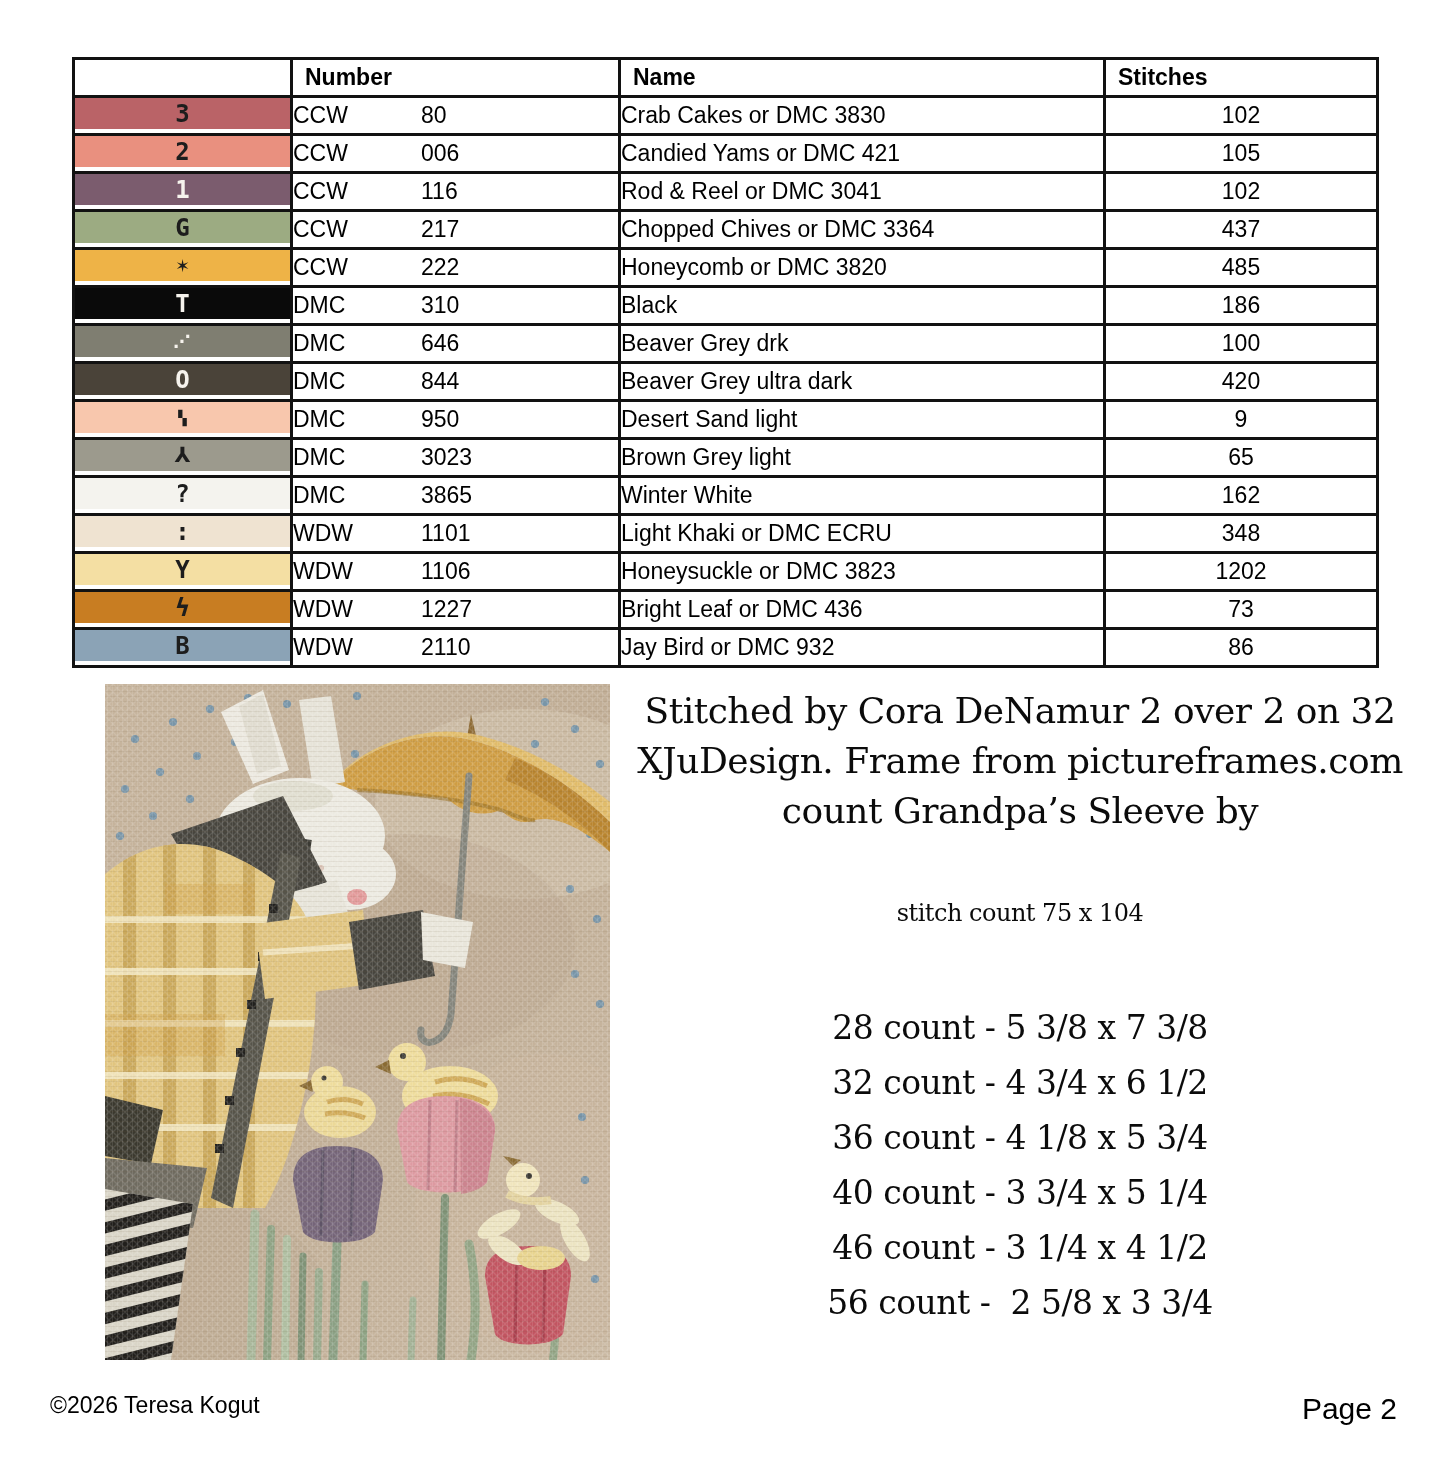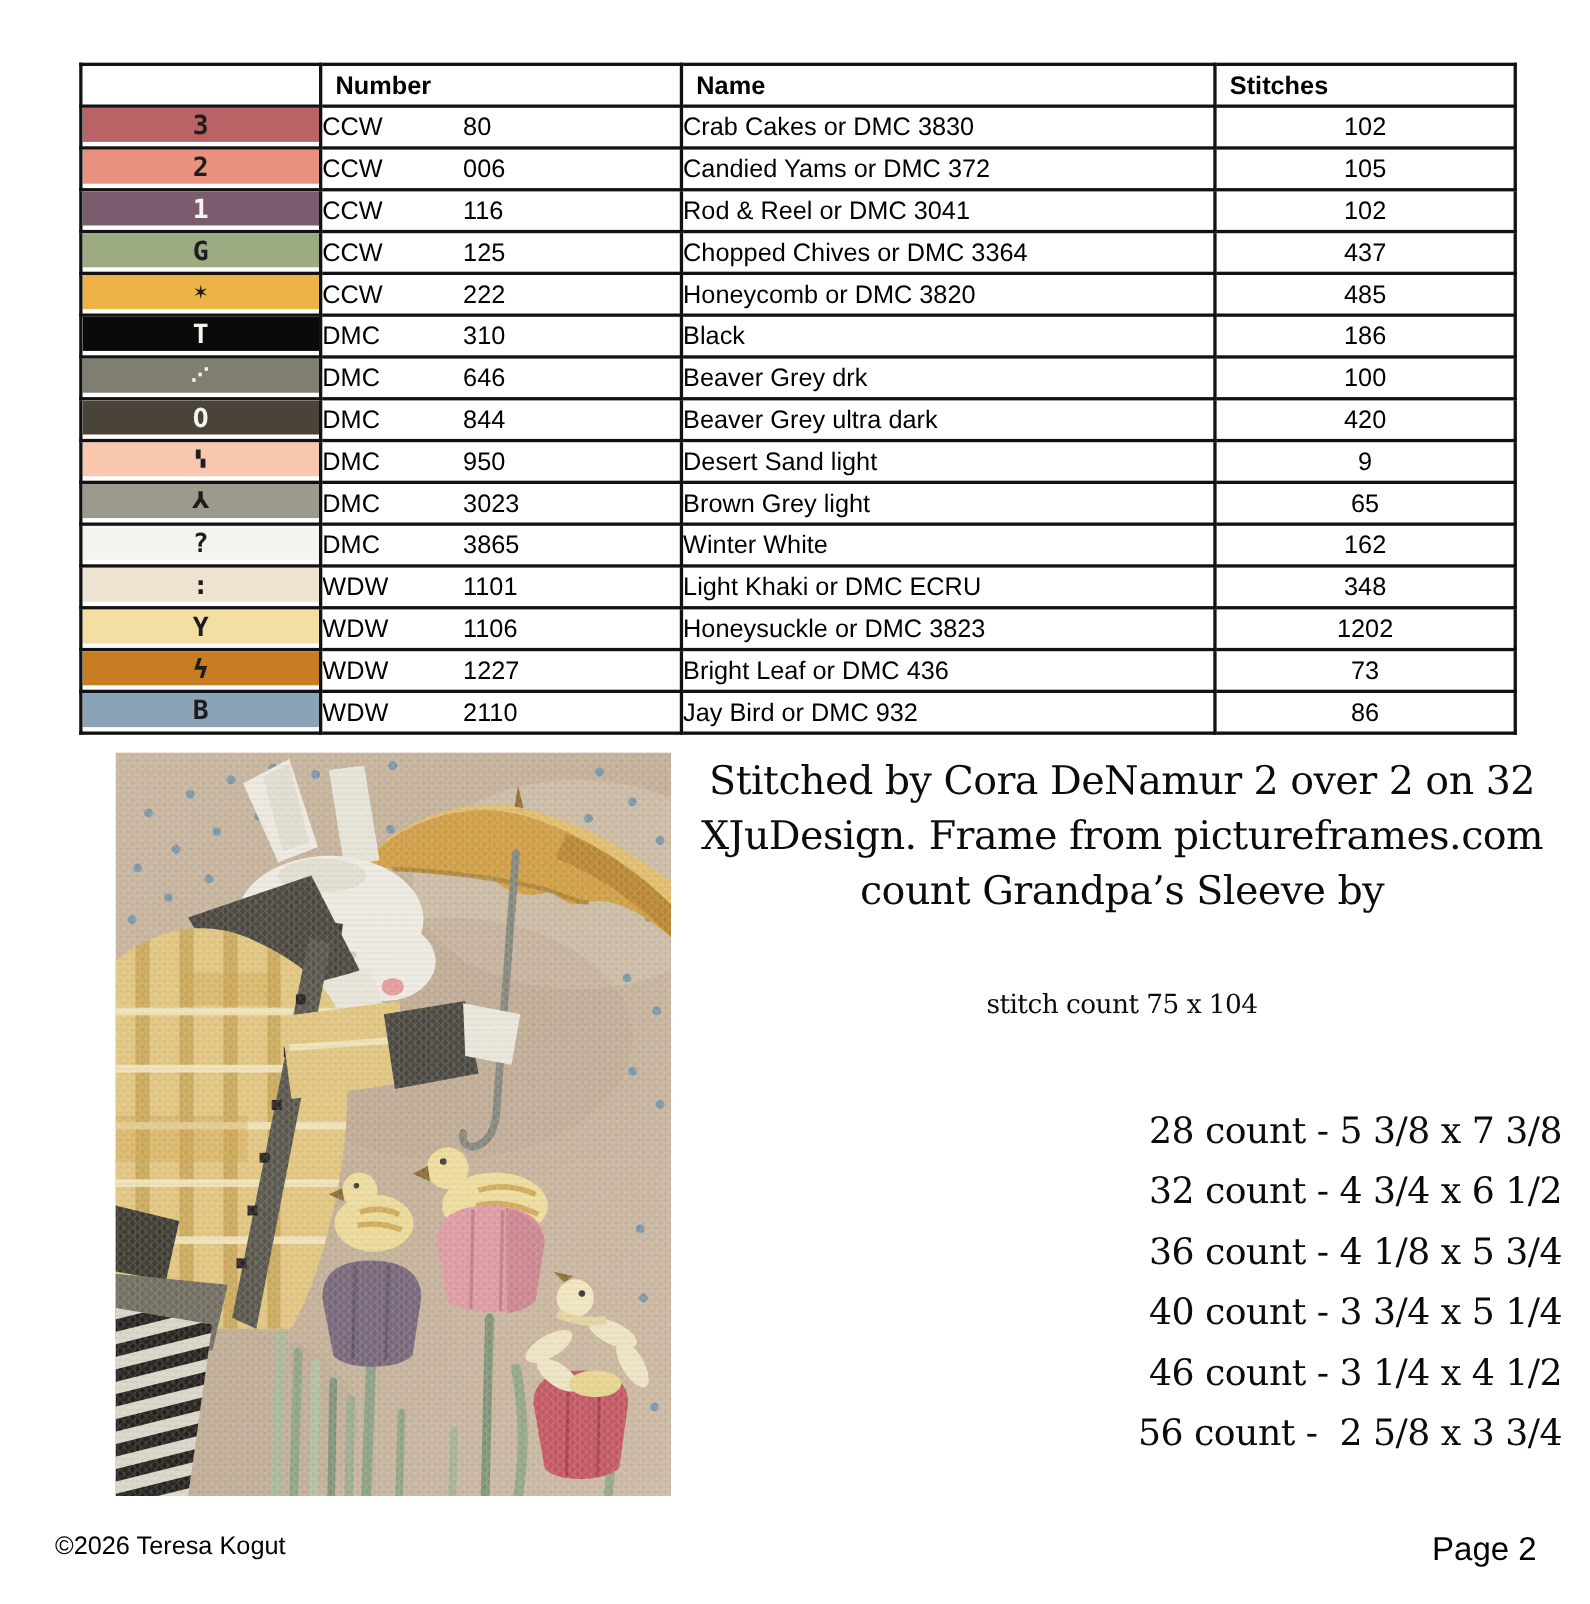--- a/index.html
+++ b/index.html
@@ -27,21 +27,21 @@
 
   
   .photo{position:absolute;left:105px;top:684px;width:505px;height:676px;}
   .photo svg{display:block;}
 
   
   .rightcol{position:absolute;left:620px;top:686px;width:800px;text-align:center;
             font-family:"DejaVu Serif",serif;color:#0b0b0b;}
   .caption-line{font-size:36px;line-height:50px;letter-spacing:-0.5px;}
   .stitchcount{font-size:24px;line-height:50px;margin-top:52px;letter-spacing:-0.5px;}
-  .counts{margin-top:62px;text-align:right;}
+  .counts{margin-top:62px;}
   .count-line{font-size:33px;line-height:55px;letter-spacing:-0.5px;white-space:pre-wrap;}
 
   
   .footer-left{position:absolute;left:50px;top:1392px;font-size:23px;}
   .footer-right{position:absolute;right:48px;top:1392px;font-size:30px;}
 </style>
 </head>
 <body>
 
 <div class="page">
@@ -72,40 +72,40 @@
           <td class="c-name">Crab Cakes or DMC 3830</td>
           <td class="c-st">102</td>
         </tr>
       <tr>
           <td class="c-swatch">
             <div class="swatch" style="background: rgb(233, 144, 127); color: rgb(29, 29, 29);">
               <span class="sym">2</span>
             </div>
           </td>
           <td class="c-num"><span class="brand">CCW</span><span>006</span></td>
-          <td class="c-name">Candied Yams or DMC 372</td>
+          <td class="c-name">Candied Yams or DMC 421</td>
           <td class="c-st">105</td>
         </tr>
       <tr>
           <td class="c-swatch">
             <div class="swatch" style="background: rgb(123, 92, 110); color: rgb(246, 243, 237);">
               <span class="sym">1</span>
             </div>
           </td>
           <td class="c-num"><span class="brand">CCW</span><span>116</span></td>
           <td class="c-name">Rod &amp; Reel or DMC 3041</td>
           <td class="c-st">102</td>
         </tr>
       <tr>
           <td class="c-swatch">
             <div class="swatch" style="background: rgb(156, 171, 130); color: rgb(29, 29, 29);">
               <span class="sym">G</span>
             </div>
           </td>
-          <td class="c-num"><span class="brand">CCW</span><span>125</span></td>
+          <td class="c-num"><span class="brand">CCW</span><span>217</span></td>
           <td class="c-name">Chopped Chives or DMC 3364</td>
           <td class="c-st">437</td>
         </tr>
       <tr>
           <td class="c-swatch">
             <div class="swatch" style="background: rgb(238, 179, 71); color: rgb(29, 29, 29);">
               <span class="sym">✶</span>
             </div>
           </td>
           <td class="c-num"><span class="brand">CCW</span><span>222</span></td>

